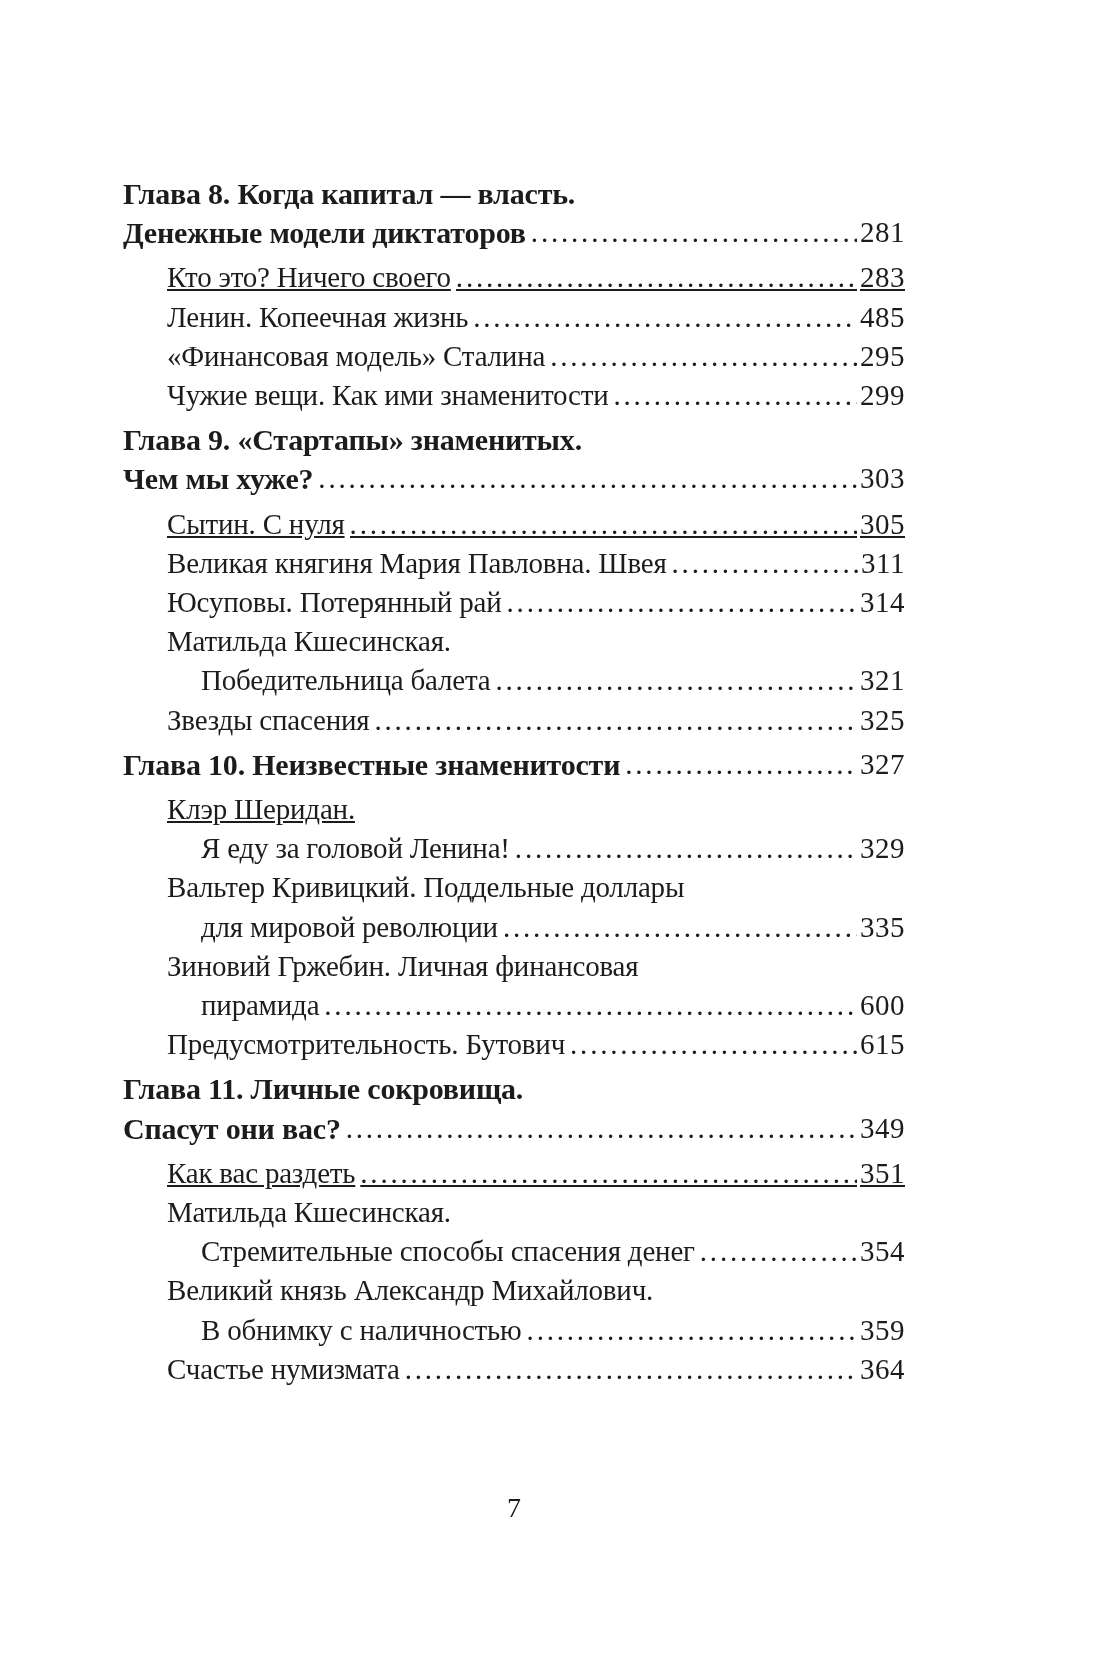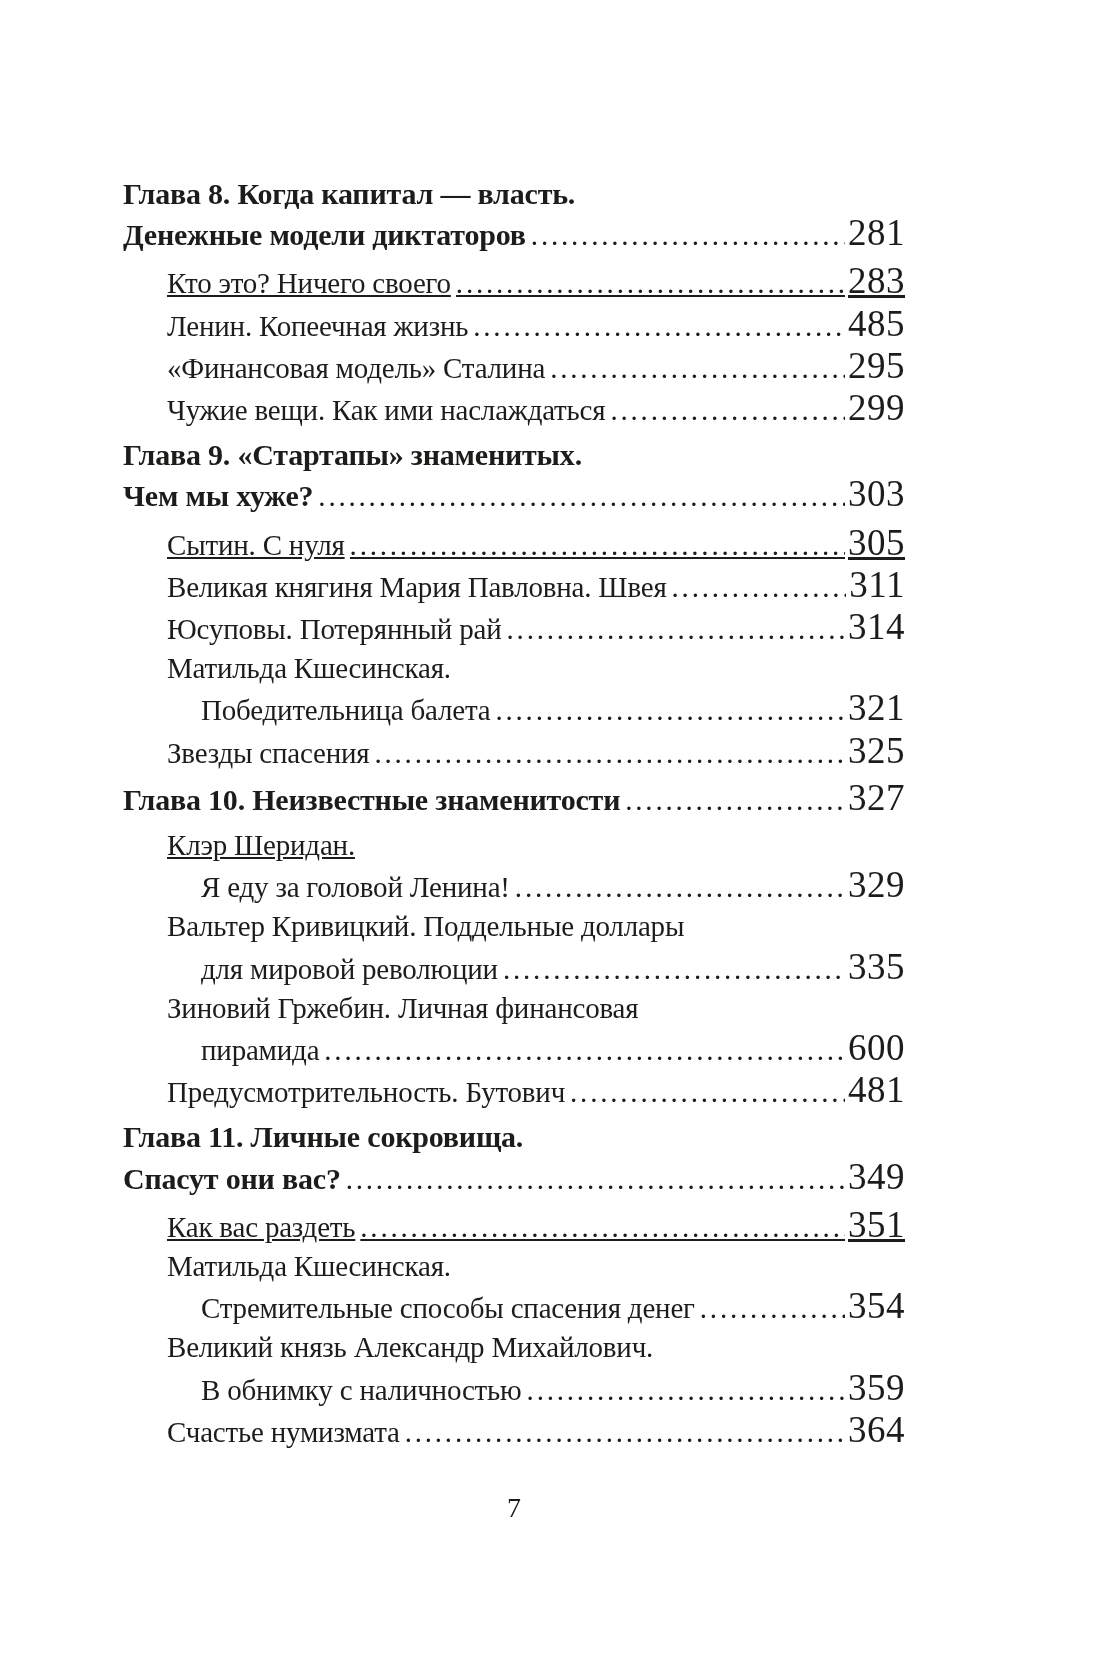--- a/index.html
+++ b/index.html
@@ -30,20 +30,21 @@
     display: flex;
     align-items: baseline;
     font-size: 29px;
     line-height: 39.2px;
     letter-spacing: -0.2px;
     white-space: nowrap;
   }
   .row.chapter {
     font-weight: 700;
     font-size: 30px;
+    align-items: flex-end;
   }
   .row.gap {
     margin-top: 5px;
   }
   .row.chapter + .row.item {
     margin-top: 6px;
     text-decoration: underline;
   }
   .row.item { padding-left: 44px; }
   .row.cont { padding-left: 78px; }
@@ -58,21 +59,21 @@
     font-size: 29px;
     letter-spacing: 2.8px;
     min-width: 0;
   }
   .dots::after {
     content: "........................................................................................................................";
   }
   .pnum {
     flex: 0 0 auto;
     font-weight: 400;
-    font-size: 37px;
+    font-size: 29px;
     letter-spacing: 0.5px;
     text-align: right;
   }
   .folio {
     position: absolute;
     left: 123px;
     width: 782px;
     top: 1492px;
     text-align: center;
     font-size: 28px;
@@ -101,21 +102,21 @@
         <span class="t">Ленин. Копеечная жизнь</span>
         <span class="dots"></span>
         <span class="pnum">485</span>
       </div>
       <div class="row item">
         <span class="t">«Финансовая модель» Сталина</span>
         <span class="dots"></span>
         <span class="pnum">295</span>
       </div>
       <div class="row item">
-        <span class="t">Чужие вещи. Как ими наслаждаться</span>
+        <span class="t">Чужие вещи. Как ими знаменитости</span>
         <span class="dots"></span>
         <span class="pnum">299</span>
       </div>
       <div class="row chapter gap">
         <span class="t">Глава 9. «Стартапы» знаменитых.</span>
       </div>
       <div class="row chapter">
         <span class="t">Чем мы хуже?</span>
         <span class="dots"></span>
         <span class="pnum">303</span>
@@ -173,21 +174,21 @@
         <span class="t">Зиновий Гржебин. Личная финансовая</span>
       </div>
       <div class="row cont">
         <span class="t">пирамида</span>
         <span class="dots"></span>
         <span class="pnum">600</span>
       </div>
       <div class="row item">
         <span class="t">Предусмотрительность. Бутович</span>
         <span class="dots"></span>
-        <span class="pnum">481</span>
+        <span class="pnum">615</span>
       </div>
       <div class="row chapter gap">
         <span class="t">Глава 11. Личные сокровища.</span>
       </div>
       <div class="row chapter">
         <span class="t">Спасут они вас?</span>
         <span class="dots"></span>
         <span class="pnum">349</span>
       </div>
       <div class="row item">

